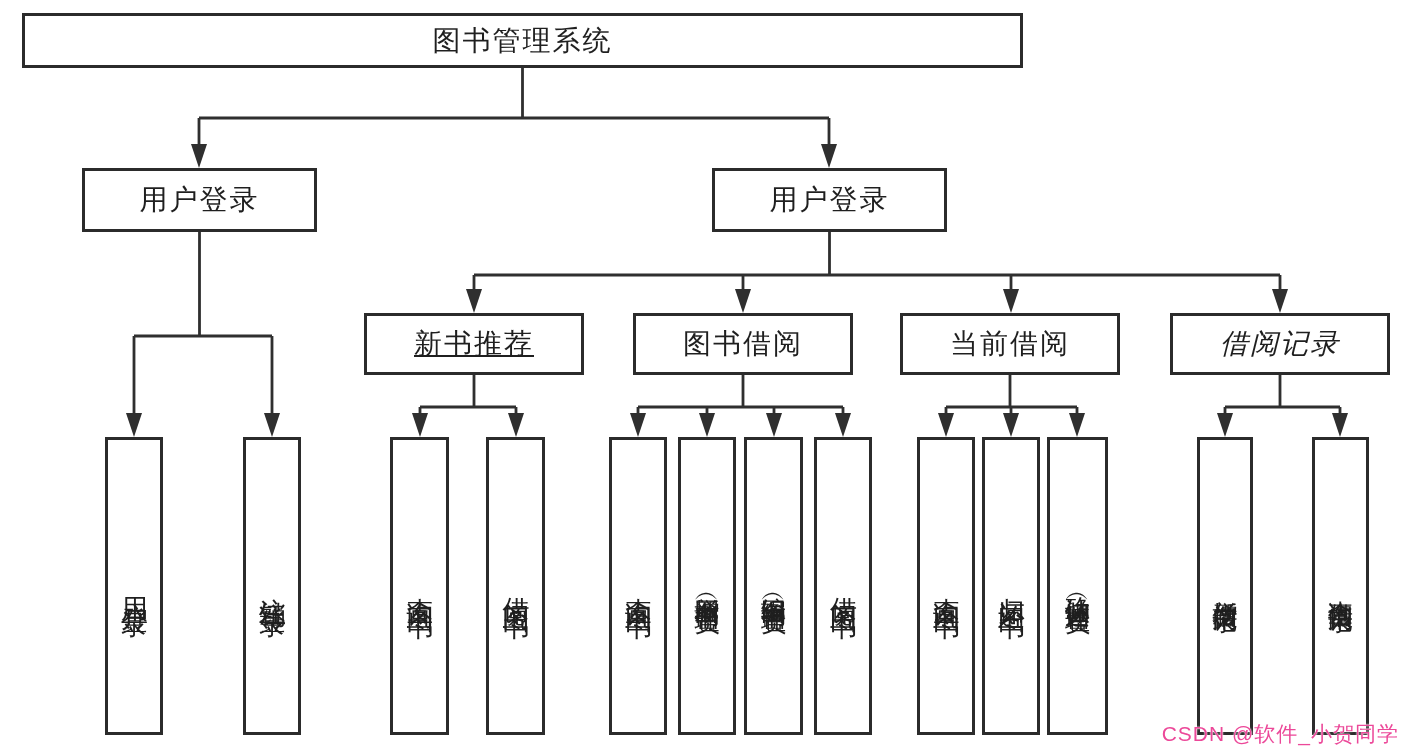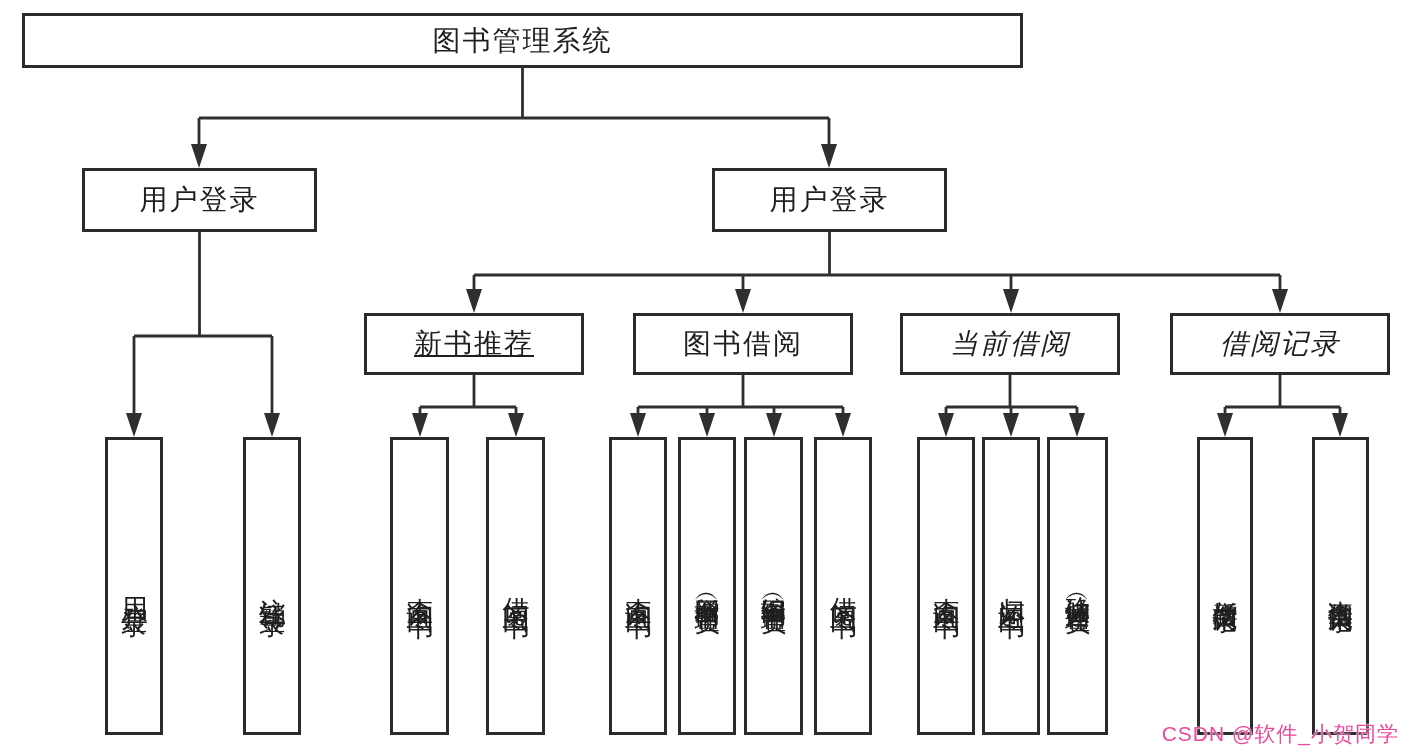--- a/index.html
+++ b/index.html
@@ -87,21 +87,21 @@
     </g>
   </svg>
 
   <div class="node h-node" style="left:22px;top:13px;width:1001px;height:55px;">图书管理系统</div>
 
   <div class="node h-node" style="left:82px;top:168px;width:235px;height:64px;">用户登录</div>
   <div class="node h-node" style="left:712px;top:168px;width:235px;height:64px;">用户登录</div>
 
   <div class="node h-node" style="left:364px;top:313px;width:220px;height:62px;text-decoration:underline;">新书推荐</div>
   <div class="node h-node" style="left:633px;top:313px;width:220px;height:62px;">图书借阅</div>
-  <div class="node h-node" style="left:900px;top:313px;width:220px;height:62px;font-style:italic;">当前借阅</div>
+  <div class="node h-node" style="left:900px;top:313px;width:220px;height:62px;">当前借阅</div>
   <div class="node h-node" style="left:1170px;top:313px;width:220px;height:62px;font-style:italic;">借阅记录</div>
 
   <div class="node v-node" style="left:105px;top:437px;width:58px;height:298px;">
     <span class="v-text">用户登录</span>
   </div>
   <div class="node v-node" style="left:243px;top:437px;width:58px;height:298px;">
     <span class="v-text">注销登录</span>
   </div>
 
   <div class="node v-node" style="left:390px;top:437px;width:59px;height:298px;">

